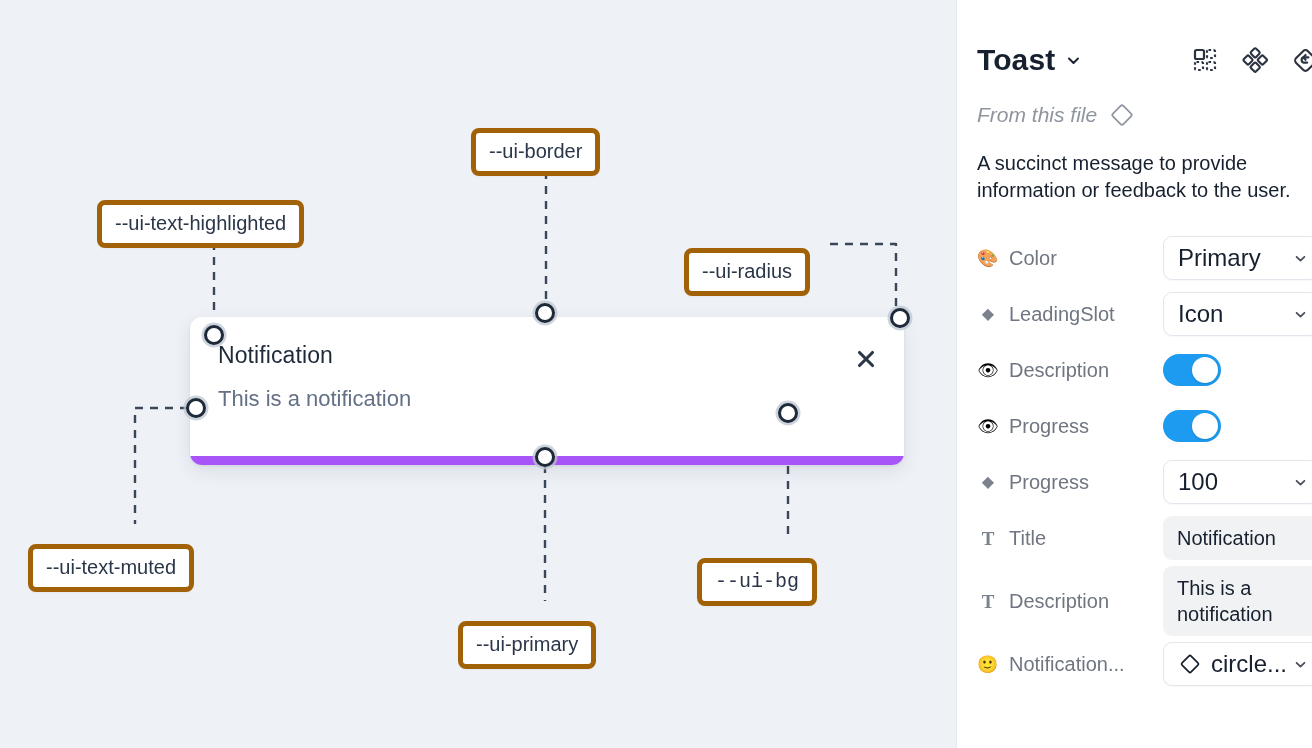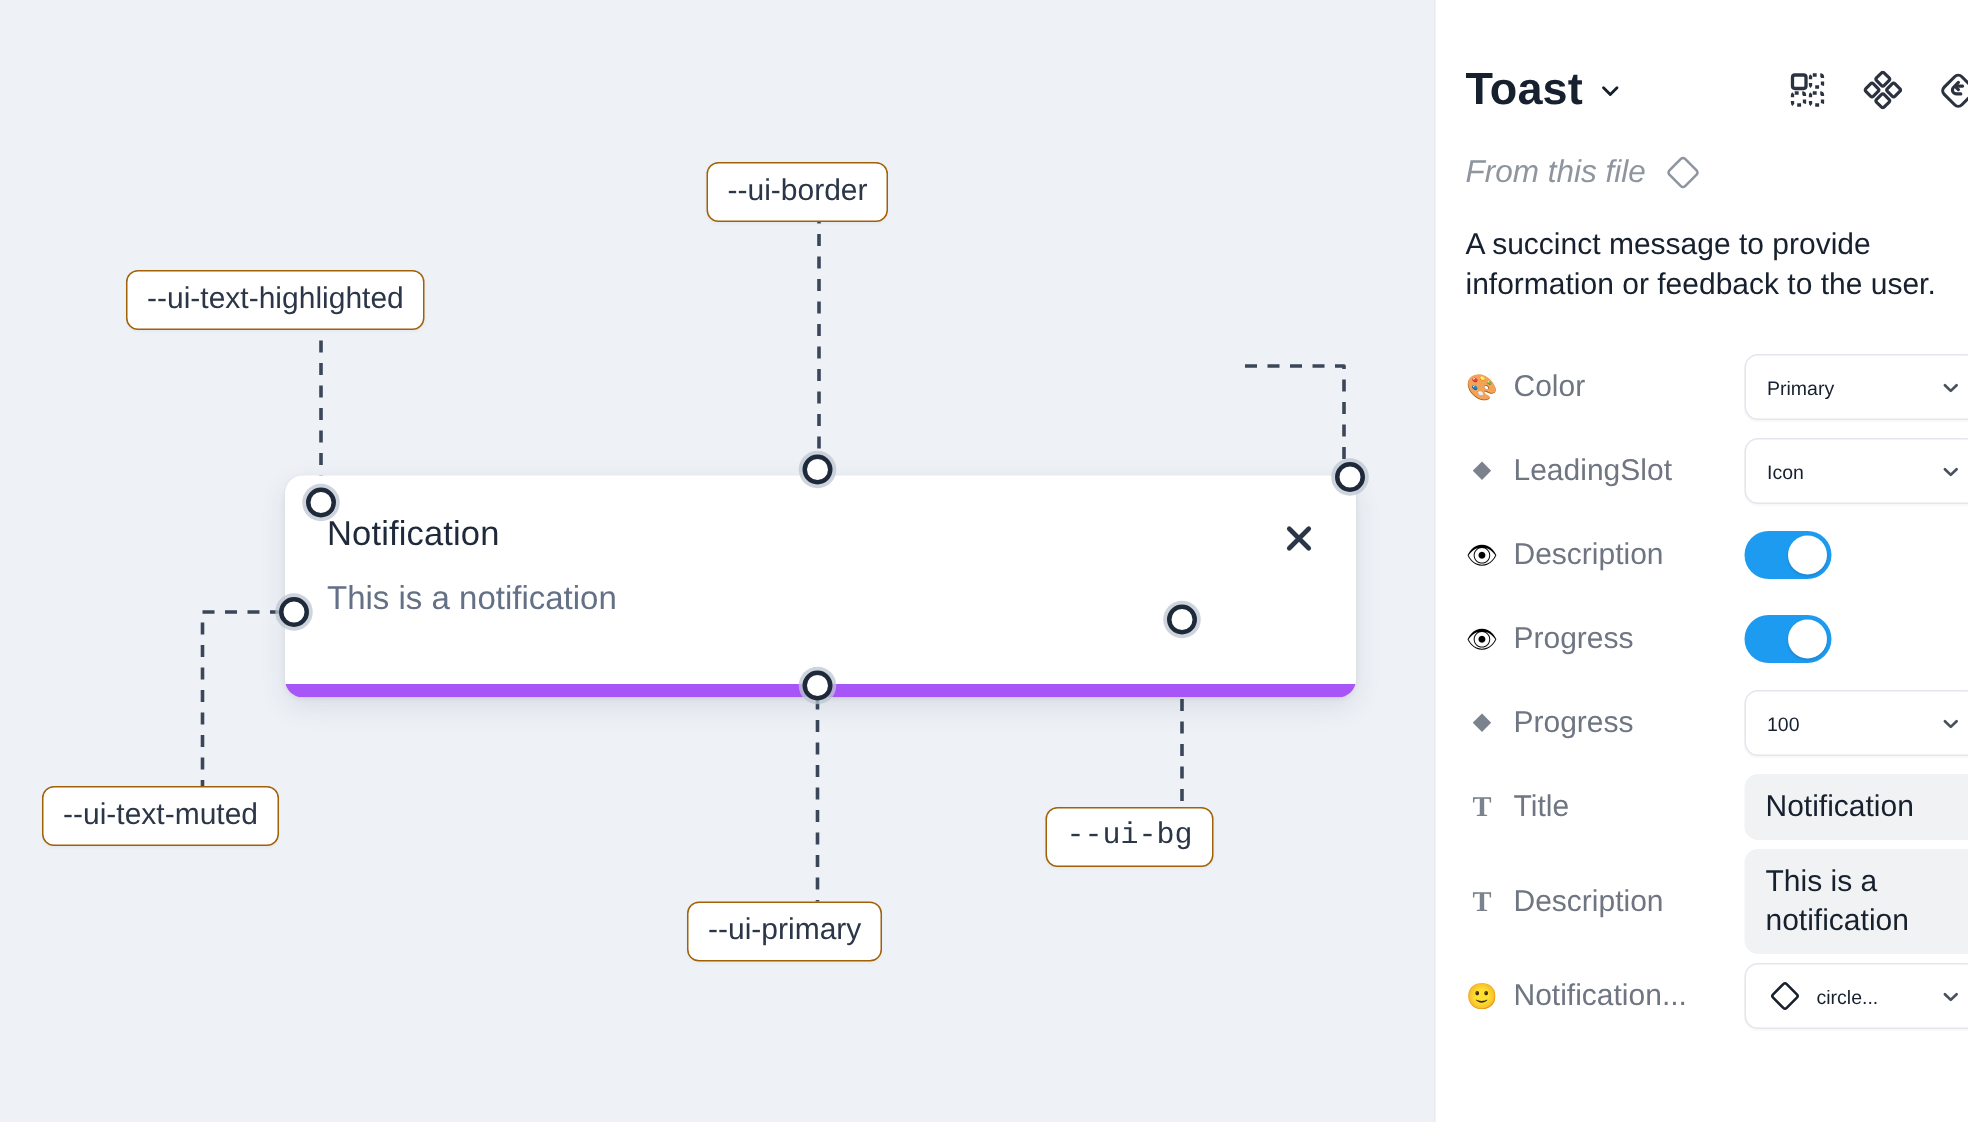--- a/index.html
+++ b/index.html
@@ -49,28 +49,29 @@
   .toast-progress {
     position: absolute; left: 0; bottom: 0;
     height: 9px; width: 100%;
     background: #a855f7;
   }
 
   
   .pill {
     position: absolute;
     background: #ffffff;
-    border: 1px solid #a16207;
+    border: 5px solid #a16207;
     border-radius: 8px;
     padding: 7px 13px 8px 13px;
     font-size: 20px;
     color: #2b3648;
     white-space: nowrap;
     line-height: 1.15;
     box-shadow: 0 1px 2px rgba(40,50,70,.04);
+    margin-top: 20px;
   }
 
   
   .anchor {
     position: absolute;
     width: 20px; height: 20px;
     border-radius: 50%;
     background: #ffffff;
     border: 3px solid #1e2a3a;
     box-shadow: 0 0 0 2.5px rgba(190,198,210,.75);
@@ -143,21 +144,21 @@
     width: 156px; min-height: 44px;
     background: #ffffff;
     border: 1px solid #e3e6ec;
     border-radius: 9px;
     display: flex; align-items: center;
     padding: 0 10px 0 14px;
     cursor: pointer;
     box-shadow: 0 1px 1px rgba(30,40,60,.03);
   }
   .select-value {
-    font-size: 13px; color: #17202e; font-weight: 400;
+    font-size: 24px; color: #17202e; font-weight: 400;
     white-space: nowrap; overflow: hidden; text-overflow: ellipsis;
     flex: 1 1 auto;
   }
   .select-caret { margin-left: 6px; display: flex; align-items: center; color: #4a515c; flex: 0 0 auto; }
   .select-glyph { margin-right: 9px; display: flex; align-items: center; flex: 0 0 auto; }
 
   .textfield {
     width: 156px; min-height: 44px;
     background: #f1f2f4;
     border-radius: 9px;
@@ -211,24 +212,25 @@
         <div class="toast-desc">This is a notification</div>
         <div class="toast-close">
           <svg width="22" height="22" viewBox="0 0 22 22">
             <path d="M4.5 4.5 L17.5 17.5 M17.5 4.5 L4.5 17.5" stroke="#2b3648" stroke-width="3.1" stroke-linecap="round"></path>
           </svg>
         </div>
       </div>
       <div class="toast-progress"></div>
     </div>
 
-    <div class="pill" style="left:84px; top:180px;">--ui-text-highlighted</div>
+    <div class="pill" style="left:97px; top:180px;">--ui-text-highlighted</div>
 
     <div class="pill" style="left:471px; top:108px;">--ui-border</div>
 
+    <div class="pill" style="left:684px; top:228px;">--ui-radius</div>
 
     <div class="pill" style="left:28px; top:524px;">--ui-text-muted</div>
 
     <div class="pill" style="left:697px; top:538px;font-family:Liberation Mono, monospace;">--ui-bg</div>
 
     <div class="pill" style="left:458px; top:601px;text-align:right;">--ui-primary</div>
 
     <div class="anchor" style="left:214px; top:335px;"></div>
     <div class="anchor" style="left:545px; top:313px;"></div>
     <div class="anchor" style="left:900px; top:318px;"></div>

